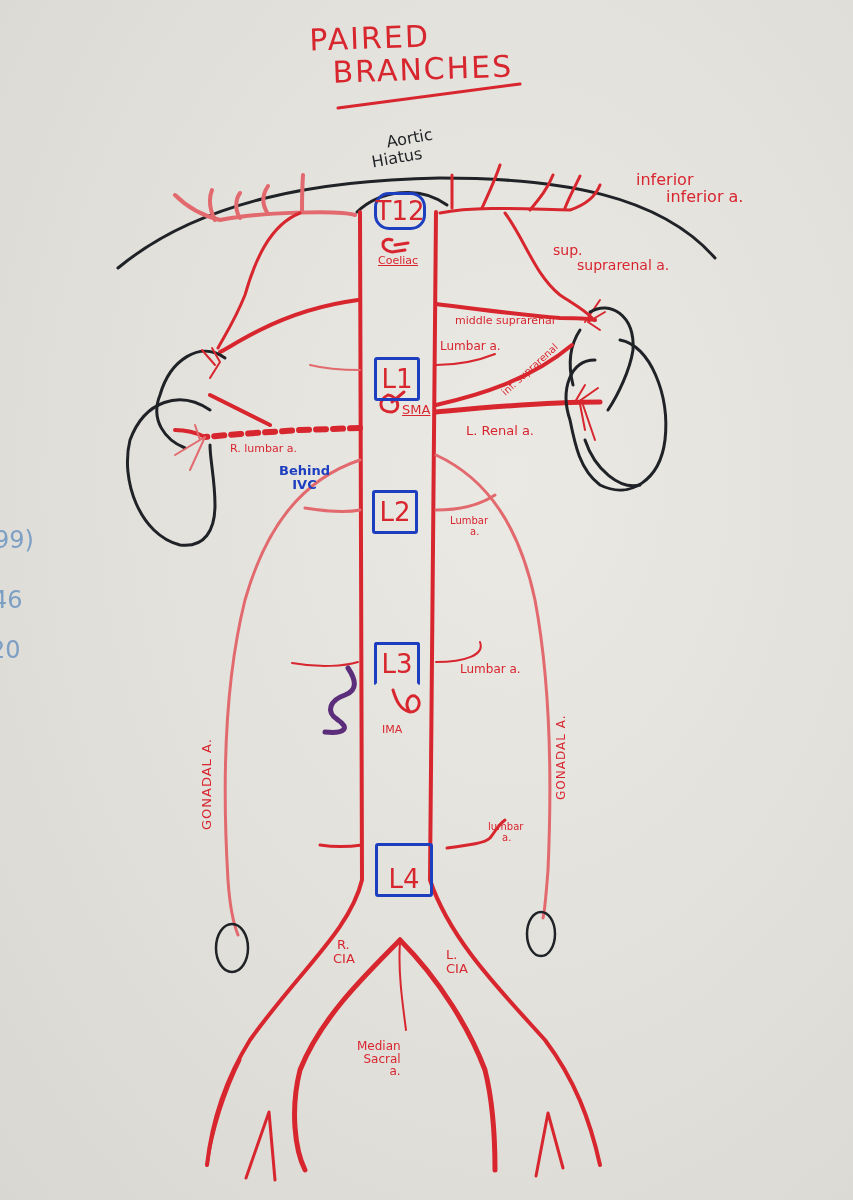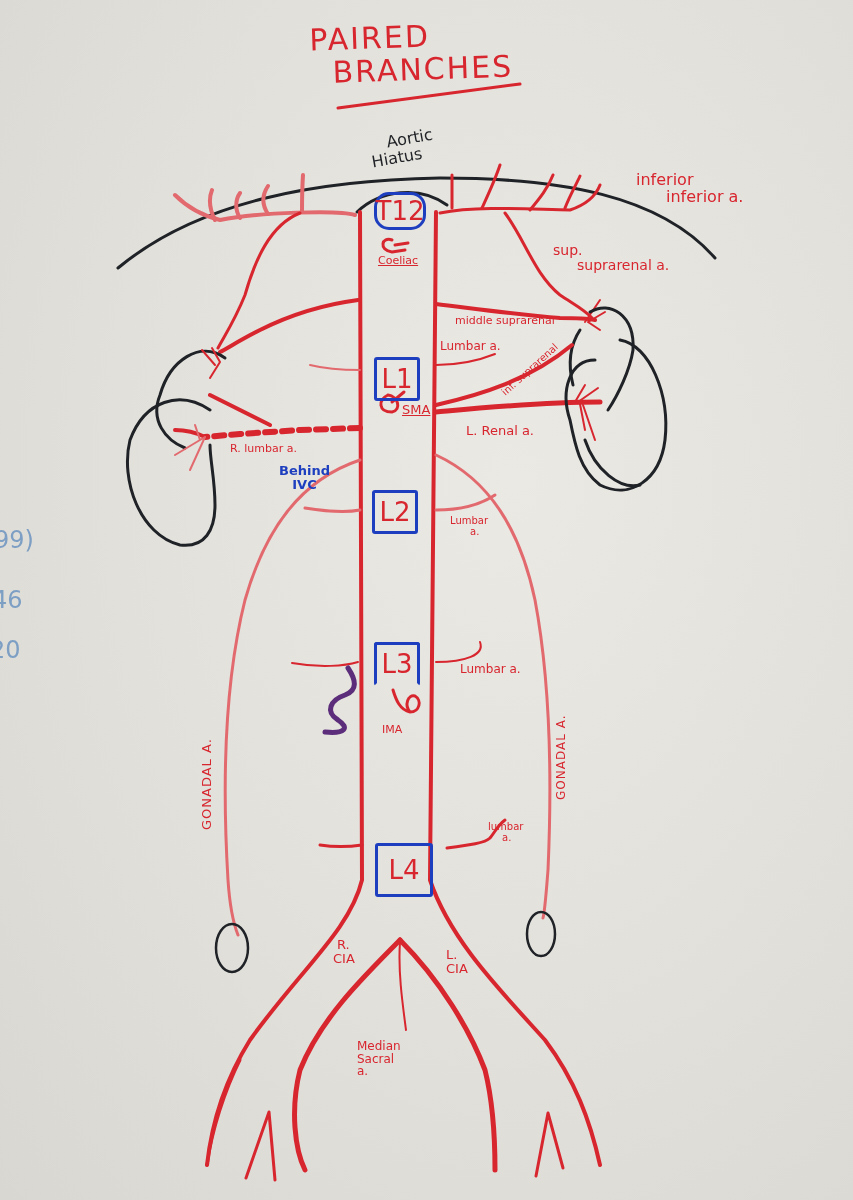--- a/index.html
+++ b/index.html
@@ -136,28 +136,28 @@
     </div>
   <div class="vbox" style="left:374px; top:345px; width:40px; height:38px;margin-top:12px;">
       <span>L1</span>
     </div>
   <div class="vbox" style="left:372px; top:490px; width:40px; height:38px;align-items:center;">
       <span>L2</span>
     </div>
   <div class="vbox" style="left:374px; top:642px; width:40px; height:38px; border-bottom-color:transparent;">
       <span>L3</span>
     </div>
-  <div class="vbox" style="left:375px; top:843px; width:52px; height:48px;">
+  <div class="vbox" style="left:375px; top:843px; width:52px; height:48px;align-items:flex-end;">
       <span>L4</span>
     </div>
 
   <div class="lbl" style="left:378px; top:255px; font-size:11px;text-decoration:underline;">Coeliac</div>
   <div class="lbl" style="left:402px; top:403px; font-size:13px;text-decoration:underline;">SMA</div>
   <div class="lbl" style="left:382px; top:724px; font-size:11px;">IMA</div>
-  <div class="lbl" style="left:357px; top:1040px; font-size:12px; text-align:left;">
+  <div class="lbl" style="left:357px; top:1040px; font-size:12px; text-align:right;">
     <div>Median</div>
     <div>Sacral</div>
     <div>a.</div>
   </div>
 
   <div class="lbl" style="left:608px; top:172px; font-size:16px;margin-left:28px;">
     <div>inferior</div>
     <div style="margin-left:30px">inferior a.</div>
   </div>
   <div class="lbl" style="left:553px; top:243px; font-size:14px;">

